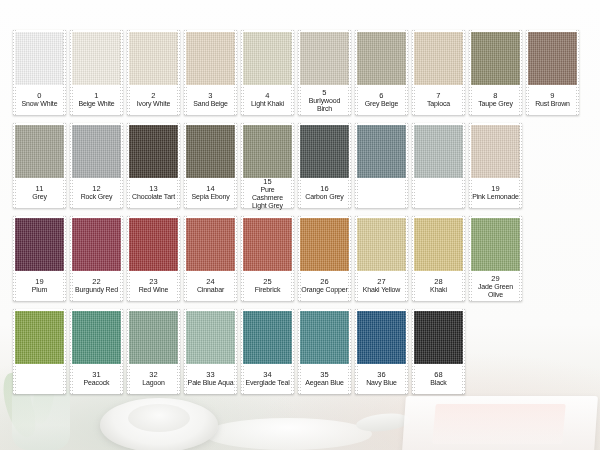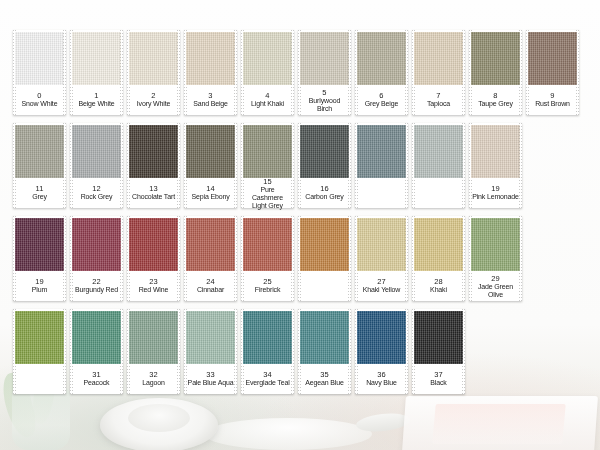--- a/index.html
+++ b/index.html
@@ -345,20 +345,24 @@
         </div>
         <div class="swatch-card">
           <div class="swatch-color" style="background-color: rgb(179, 92, 76);"></div>
           <div class="swatch-label">
             <div class="swatch-num">25</div>
             <div class="swatch-name">Firebrick</div>
           </div>
         </div>
         <div class="swatch-card">
           <div class="swatch-color" style="background-color: rgb(191, 129, 66);"></div>
+          <div class="swatch-label">
+            <div class="swatch-num">26</div>
+            <div class="swatch-name">Orange Copper</div>
+          </div>
         </div>
         <div class="swatch-card">
           <div class="swatch-color" style="background-color: rgb(217, 204, 153);"></div>
           <div class="swatch-label">
             <div class="swatch-num">27</div>
             <div class="swatch-name">Khaki Yellow</div>
           </div>
         </div>
         <div class="swatch-card">
           <div class="swatch-color" style="background-color: rgb(215, 196, 134);"></div>
@@ -417,20 +421,20 @@
         <div class="swatch-card">
           <div class="swatch-color" style="background-color: rgb(32, 83, 123);"></div>
           <div class="swatch-label">
             <div class="swatch-num">36</div>
             <div class="swatch-name">Navy Blue</div>
           </div>
         </div>
         <div class="swatch-card">
           <div class="swatch-color" style="background-color: rgb(36, 36, 36);"></div>
           <div class="swatch-label">
-            <div class="swatch-num">37</div>
+            <div class="swatch-num">68</div>
             <div class="swatch-name">Black</div>
           </div>
         </div>
       </div>
     </div>
 
 </div>
 
 </body></html>

